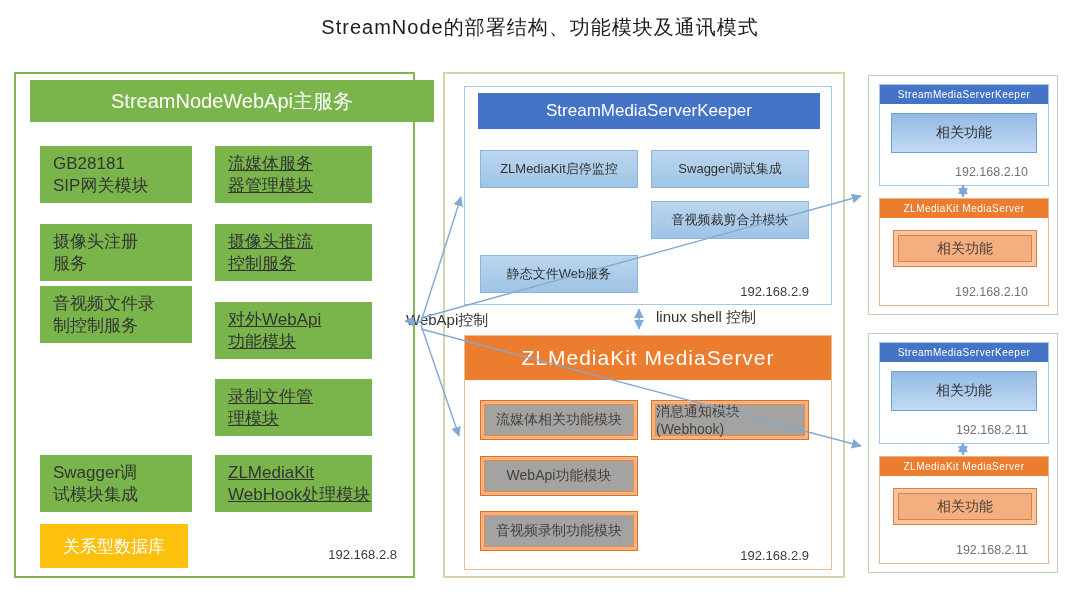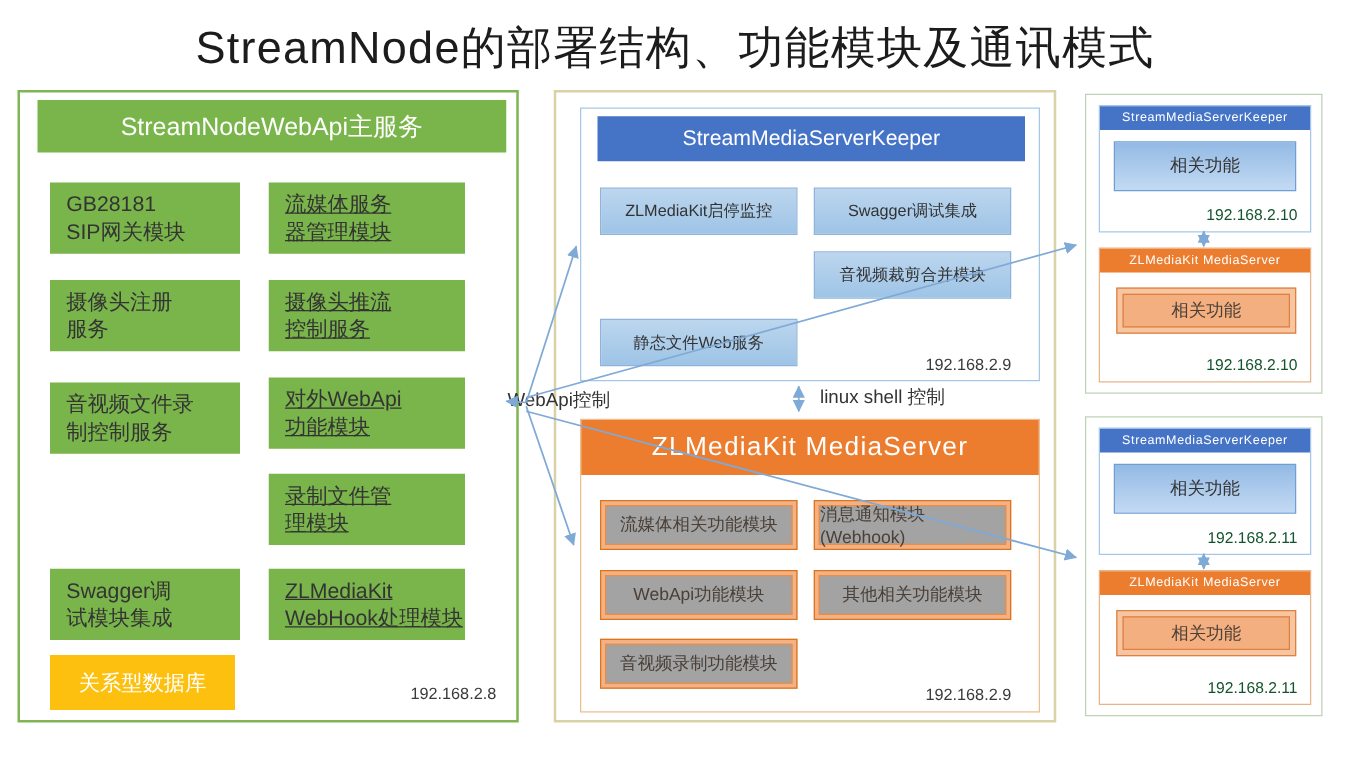--- a/index.html
+++ b/index.html
@@ -1,27 +1,27 @@
 <!DOCTYPE html>
 <html><head>
 <meta charset="utf-8">
 <style>
   html,body{margin:0;padding:0;background:#fff;}
   body{width:1080px;height:608px;position:relative;overflow:hidden;
        font-family:"Liberation Sans","DejaVu Sans",sans-serif;color:#3d3d3d;}
   .abs{position:absolute;box-sizing:border-box;}
 
   
-  .page-title{left:0;top:14px;width:1080px;text-align:center;font-size:36px;
+  .page-title{left:0;top:14px;width:1080px;text-align:center;font-size:20px;
     color:#1c1c1c;letter-spacing:1px;}
 
   
   .left-panel{left:14px;top:72px;width:401px;height:506px;background:#fff;
     border:2px solid #7fb552;}
-  .left-header{left:14px;top:6px;width:375px;height:42px;background:#79b54a;
+  .left-header{left:14px;top:6px;width:404px;height:42px;background:#79b54a;
     color:#fff;font-size:20px;display:flex;align-items:center;justify-content:center;}
   .gm{background:#79b54a;color:#343434;font-size:17px;line-height:1.28;
     display:flex;align-items:center;padding-left:13px;white-space:pre-line;height:57px;}
   .gcol1{left:24px;width:152px;}
   .gcol2{left:199px;width:157px;text-decoration:underline;}
   .db-box{left:24px;top:450px;width:148px;height:44px;background:#fdc00f;color:#fff;
     font-size:17px;display:flex;align-items:center;justify-content:center;}
   .ip{font-size:13px;color:#3a3a3a;}
   .left-ip{right:16px;bottom:14px;}
 
@@ -50,21 +50,21 @@
   .media-ip{right:22px;bottom:6px;}
 
   
   .node{left:868px;width:190px;height:240px;background:#fff;border:1.5px solid #bfd2b6;}
   .node-keeper{left:10px;top:8px;width:170px;height:102px;background:#fff;border:1px solid #a5c8e8;}
   .node-keeper-header{left:0;top:0;width:100%;height:19px;background:#4573c6;color:#fff;
     font-size:10px;display:flex;align-items:center;justify-content:center;letter-spacing:.5px;}
   .node-blue-func{left:11px;top:28px;width:146px;height:40px;
     background:linear-gradient(#93bae4,#c3daf3);border:1px solid #6fa0d4;color:#333;
     font-size:14px;display:flex;align-items:center;justify-content:center;}
-  .node-ip{right:10px;bottom:6px;font-size:12.5px;color:#14532d;}
+  .node-ip{right:20px;bottom:6px;font-size:12.5px;color:#737373;}
   .node-media{left:10px;top:122px;width:170px;height:108px;background:#fff;border:1px solid #e5b488;}
   .node-media-header{left:0;top:0;width:100%;height:19px;background:#ec7d2f;color:#fff;
     font-size:10px;display:flex;align-items:center;justify-content:center;letter-spacing:.5px;}
   .node-orange-func{left:13px;top:31px;width:144px;height:37px;background:#f7c5a0;
     border:1px solid #dd8040;padding:4px;}
   .node-orange-in{width:100%;height:100%;box-sizing:border-box;border:1px solid #dd8040;
     background:#f4af80;color:#4a4038;font-size:14px;
     display:flex;align-items:center;justify-content:center;}
 
   
@@ -83,21 +83,21 @@
   <div class="abs left-header">StreamNodeWebApi主服务</div>
 
   <div class="abs gm gcol1" style="top:72px">GB28181
 SIP网关模块</div>
   <div class="abs gm gcol2" style="top:72px">流媒体服务
 器管理模块</div>
   <div class="abs gm gcol2" style="top:150px">摄像头推流
 控制服务</div>
   <div class="abs gm gcol1" style="top:150px">摄像头注册
 服务</div>
-  <div class="abs gm gcol1" style="top:232px">音视频文件录
+  <div class="abs gm gcol1" style="top:212px">音视频文件录
 制控制服务</div>
   <div class="abs gm gcol2" style="top:228px">对外WebApi
 功能模块</div>
   <div class="abs gm gcol2" style="top:305px">录制文件管
 理模块</div>
   <div class="abs gm gcol1" style="top:381px">Swagger调
 试模块集成</div>
   <div class="abs gm gcol2" style="top:381px">ZLMediaKit
 WebHook处理模块</div>
 
@@ -119,23 +119,20 @@
   <div class="abs media-box">
     <div class="abs media-header">ZLMediaKit MediaServer</div>
     <div class="abs om ocol1" style="top:64px">
         <div class="om-in">流媒体相关功能模块</div>
       </div>
     <div class="abs om ocol2" style="top:64px">
         <div class="om-in">消息通知模块(Webhook)</div>
       </div>
     <div class="abs om ocol1" style="top:120px">
         <div class="om-in">WebApi功能模块</div>
-      </div>
-    <div class="abs om ocol2" style="top:120px">
-        <div class="om-in">其他相关功能模块</div>
       </div>
     <div class="abs om ocol1" style="top:175px">
         <div class="om-in">音视频录制功能模块</div>
       </div>
     <div class="abs ip media-ip">192.168.2.9</div>
   </div>
 </div>
 
 <div class="abs node" style="top:75px">
   <div class="abs node-keeper">

